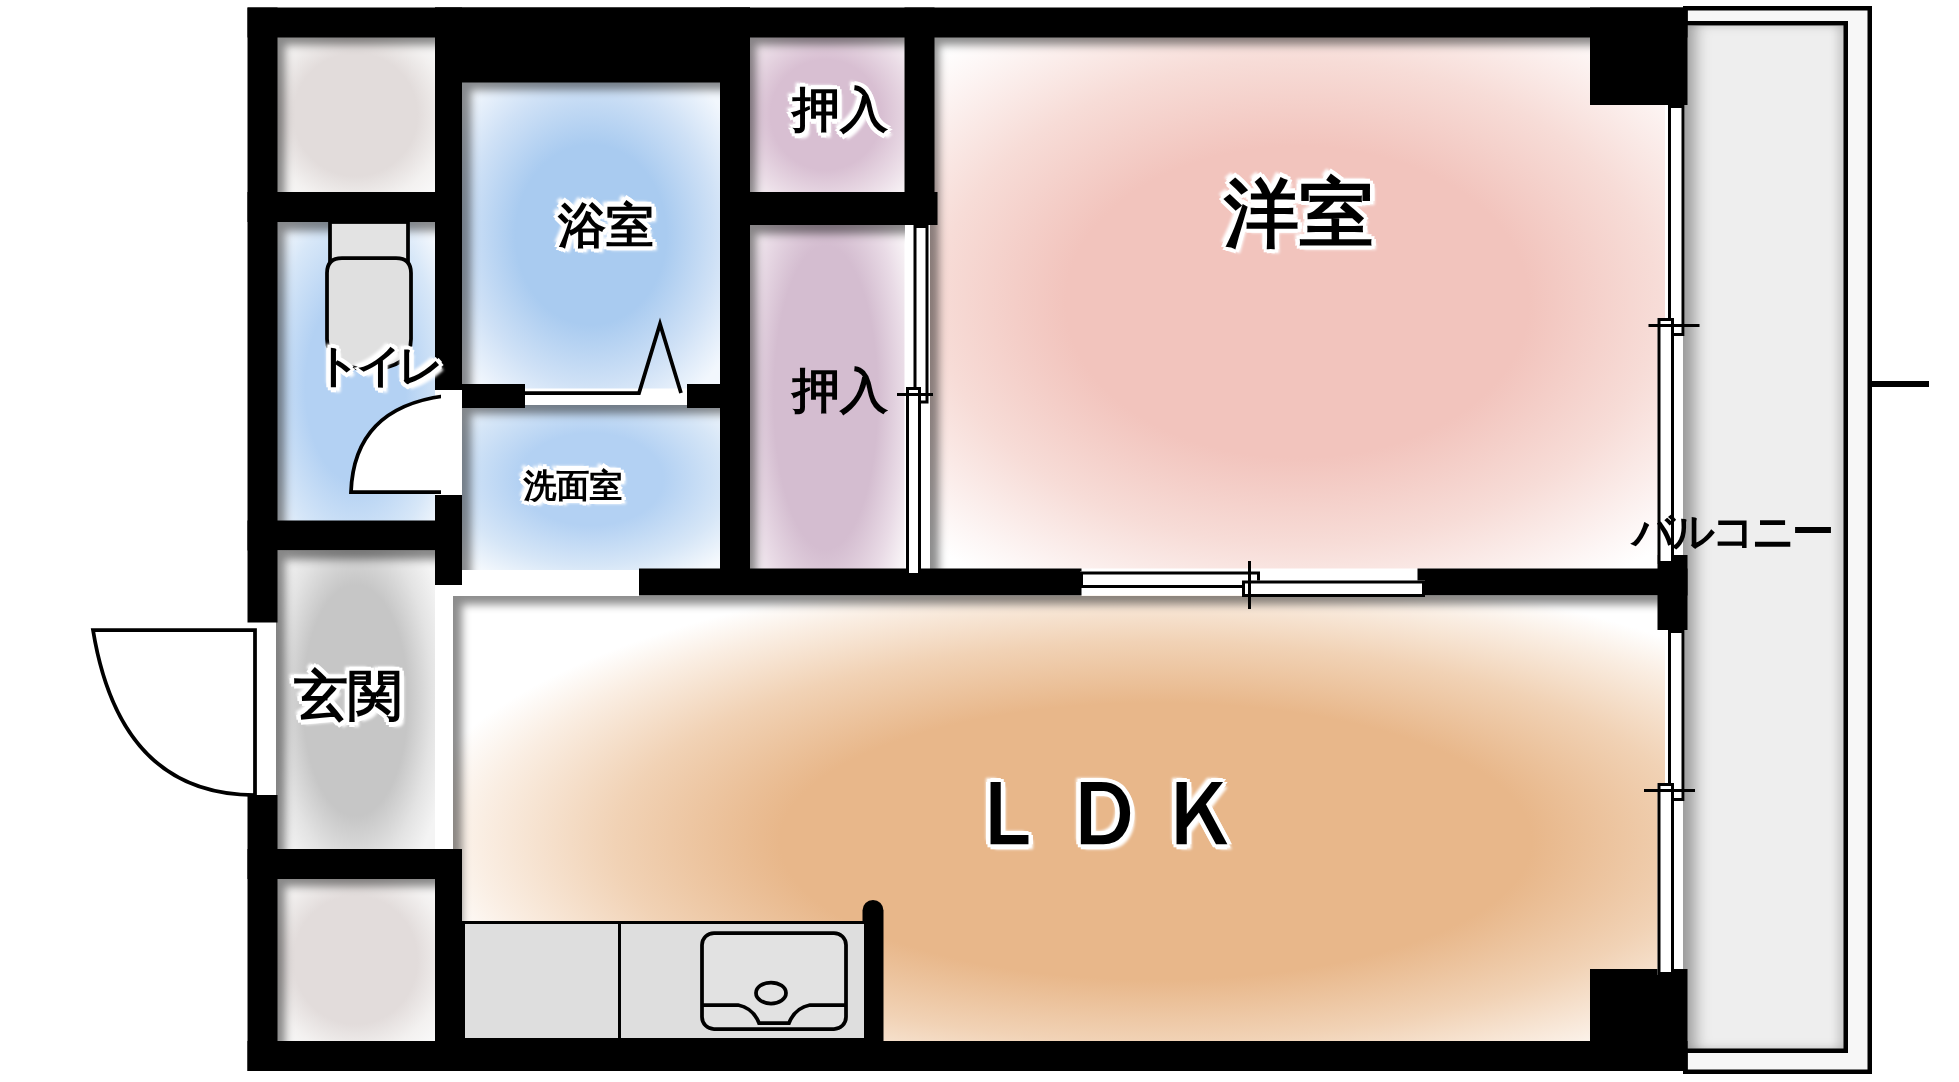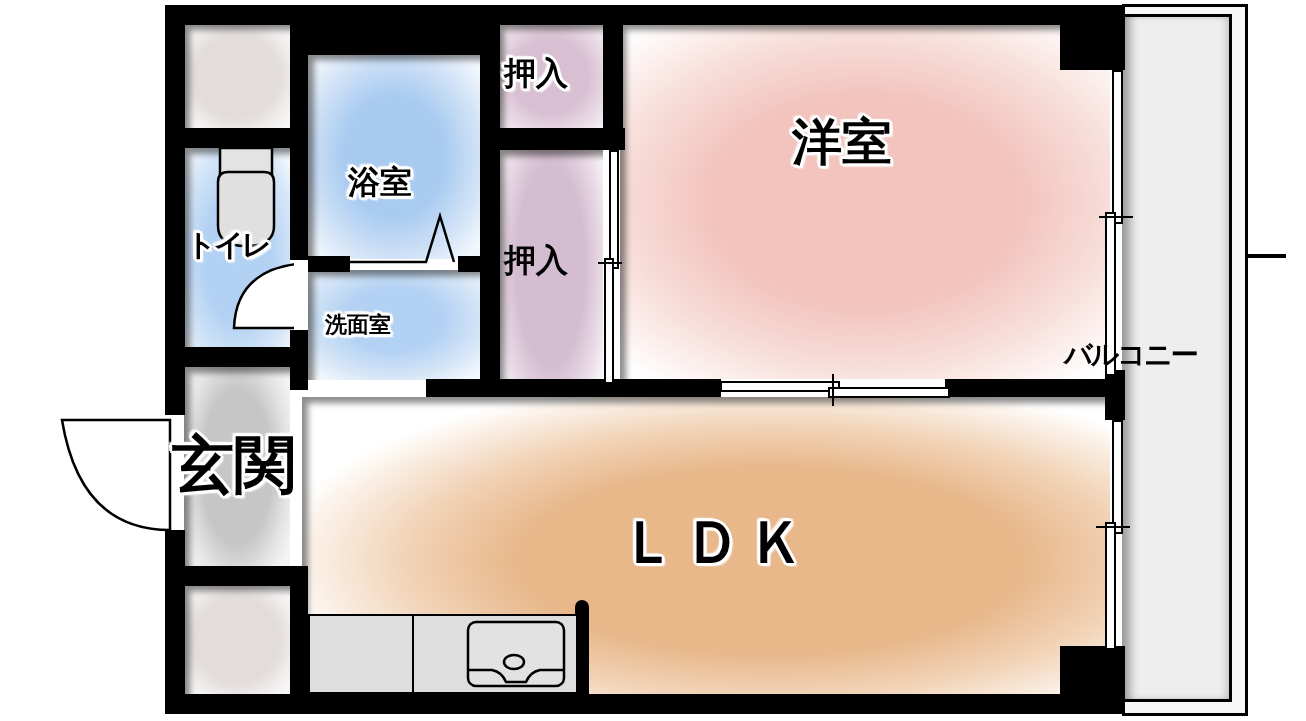--- a/index.html
+++ b/index.html
@@ -3,21 +3,21 @@
 <meta charset="utf-8">
 <style>
   html,body{margin:0;padding:0;background:#ffffff;}
   body{width:1306px;height:721px;position:relative;overflow:hidden;font-family:"DejaVu Sans","Liberation Sans",sans-serif;}
   .abs{position:absolute;box-sizing:border-box;}
   .wall{position:absolute;background:#000;}
   .label{position:absolute;font-weight:bold;color:#000;white-space:nowrap;
     text-shadow:
       3px 0 0 #fff,-3px 0 0 #fff,0 3px 0 #fff,0 -3px 0 #fff,
       2px 2px 0 #fff,-2px -2px 0 #fff,2px -2px 0 #fff,-2px 2px 0 #fff,
-      3px 3px 2px #fff,-3px -3px 2px #fff;}
+      3px 3px 2px #fff,-3px -3px 2px #fff; padding-left: 24px;}
   .label.plain{text-shadow:none;}
   .closet-gray{background:radial-gradient(ellipse at center,#e2dcdb 55%,#f3f1f0 80%,#fafafa 100%);}
   .shade-tl{box-shadow:inset 8px 8px 6px -2px rgba(0,0,0,0.45);}
   .sliding{position:absolute;border:2px solid #000;background:#fff;}
 </style>
 </head>
 <body>
 
 <div class="abs" style="left:0;top:0;width:1306px;height:721px;">
 
@@ -122,23 +122,23 @@
   <svg class="abs" style="left:466px;top:620px;" width="100" height="68" viewBox="0 0 100 68">
     <rect x="2" y="2" width="96" height="64" rx="8" fill="#e2e2e2" stroke="#000" stroke-width="2.5"></rect>
     <path d="M2 50 L26 50 Q36 52 40 62 L60 62 Q64 52 74 50 L98 50" fill="none" stroke="#000" stroke-width="2.5"></path>
     <ellipse cx="48" cy="42" rx="10" ry="7" fill="#e2e2e2" stroke="#000" stroke-width="2.5"></ellipse>
   </svg>
 
   <div class="label" style="left:792px;top:112px;font-size:50px;line-height:60px;">洋室</div>
 
   <div class="label" style="left:620px;top:508px;font-size:58px;line-height:68px;letter-spacing:6px;text-align:center;">ＬＤＫ</div>
 
-  <div class="label" style="left:348px;top:130px;font-size:32px;line-height:40px;margin-top:32px;">浴室</div>
+  <div class="label" style="left:348px;top:130px;font-size:32px;line-height:40px;">浴室</div>
   <div class="label" style="left:325px;top:305px;font-size:22px;line-height:40px;">洗面室</div>
   <div class="label" style="left:186px;top:226px;font-size:30px;line-height:38px;letter-spacing:-3px;">トイレ</div>
 
   <div class="label" style="left:504px;top:53px;font-size:32px;line-height:40px;">押入</div>
   <div class="label plain" style="left:504px;top:240px;font-size:32px;line-height:40px;">押入</div>
 
-  <div class="label" style="left:172px;top:436px;font-size:62px;line-height:58px;">玄関</div>
+  <div class="label" style="left:172px;top:436px;font-size:36px;line-height:58px;">玄関</div>
 
   <div class="label plain" style="left:1064px;top:330px;font-size:28px;line-height:50px;letter-spacing:-2px;">バルコニー</div>
 </div>
 
 </body></html>

